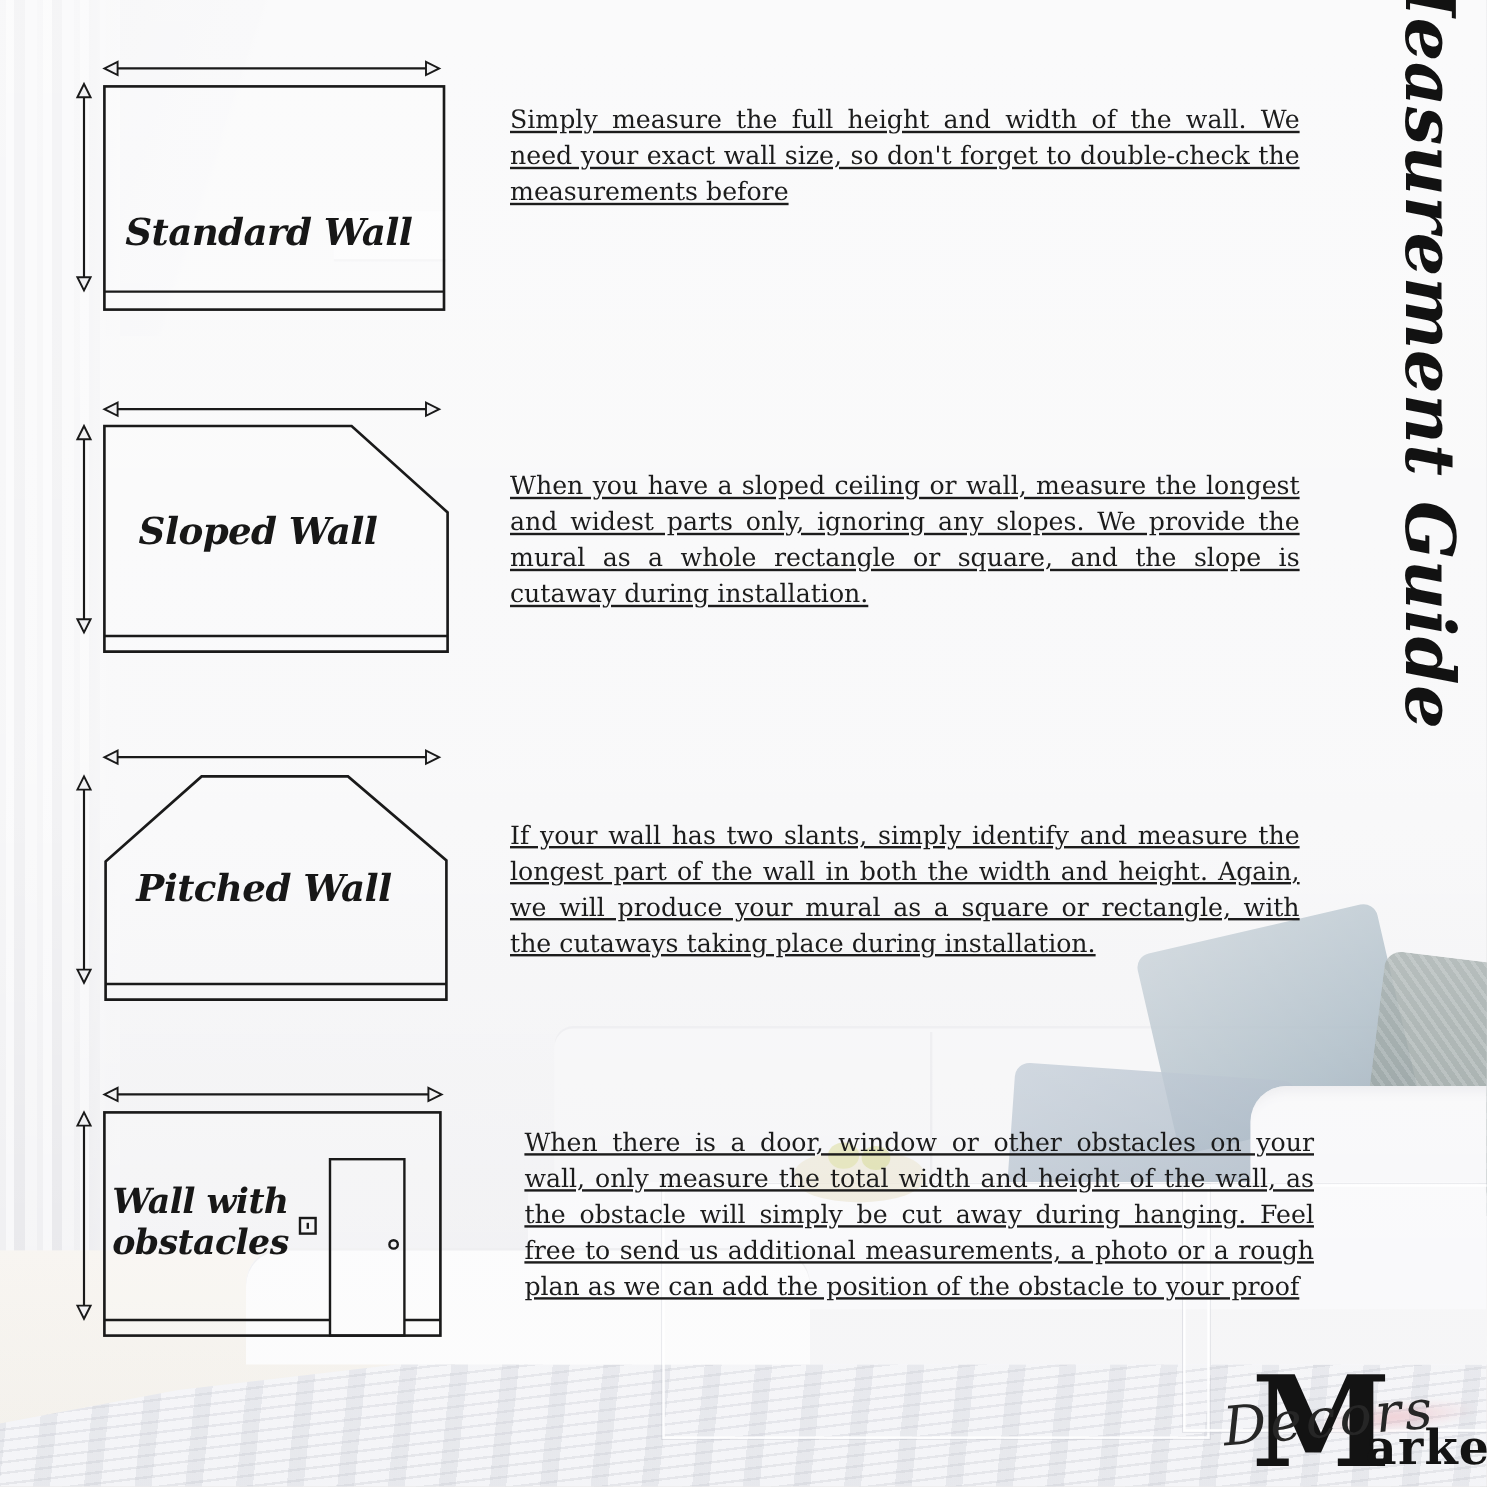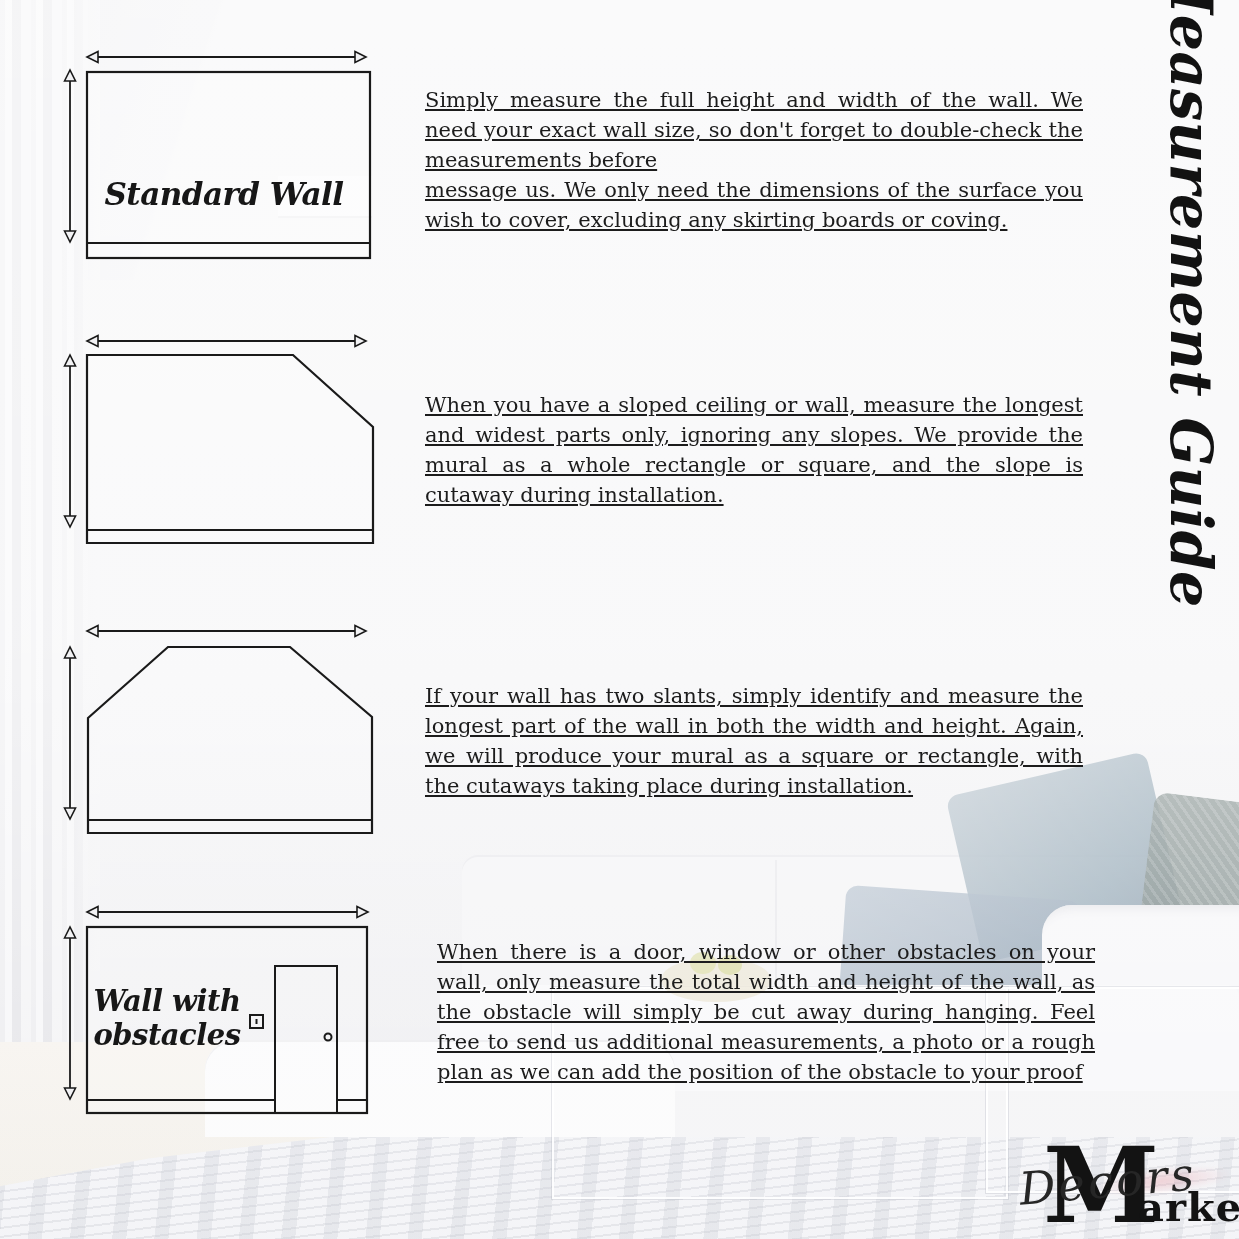--- a/index.html
+++ b/index.html
@@ -145,37 +145,39 @@
           <polygon class="ahead" points="295,5.5 306,11 295,16.5"></polygon>
         </g>
         <g>
           <line class="arrowline" x1="10" y1="36" x2="10" y2="186"></line>
           <polygon class="ahead" points="4.5,36 10,25 15.5,36"></polygon>
           <polygon class="ahead" points="4.5,186 10,197 15.5,186"></polygon>
         </g>
         <polygon class="shape" points="27,25 233,25 313,97 313,213 27,213"></polygon>
         <line class="thin" x1="27" y1="200" x2="313" y2="200"></line>
       </svg>
+      <div class="script-label">Sloped Wall</div>
     </div>
 
     <div class="diagram d3">
       <svg width="320" height="215" viewBox="0 0 320 215">
         <g>
           <line class="arrowline" x1="38" y1="11" x2="295" y2="11"></line>
           <polygon class="ahead" points="38,5.5 27,11 38,16.5"></polygon>
           <polygon class="ahead" points="295,5.5 306,11 295,16.5"></polygon>
         </g>
         <g>
           <line class="arrowline" x1="10" y1="38" x2="10" y2="188"></line>
           <polygon class="ahead" points="4.5,38 10,27 15.5,38"></polygon>
           <polygon class="ahead" points="4.5,188 10,199 15.5,188"></polygon>
         </g>
         <polygon class="shape" points="28,98 108,27 230,27 312,97 312,213 28,213"></polygon>
         <line class="thin" x1="28" y1="200" x2="312" y2="200"></line>
       </svg>
+      <div class="script-label">Pitched Wall</div>
     </div>
 
     <div class="diagram d4">
       <svg width="320" height="215" viewBox="0 0 320 215">
         <g>
           <line class="arrowline" x1="38" y1="12" x2="297" y2="12"></line>
           <polygon class="ahead" points="38,6.5 27,12 38,17.5"></polygon>
           <polygon class="ahead" points="297,6.5 308,12 297,17.5"></polygon>
         </g>
         <g>
@@ -193,21 +195,20 @@
         <g>
           <rect class="thin" x="190" y="115" width="13" height="13"></rect>
           <line class="thin" x1="196.5" y1="119" x2="196.5" y2="124"></line>
         </g>
       </svg>
       <div class="script-label">Wall with obstacles</div>
     </div>
 
     <div class="desc t1">
       <p>Simply measure the full height and width of the wall. We need your exact wall size, so don't forget to double-check the measurements before</p>
-      <p>message us. We only need the dimensions of the surface you wish to cover, excluding any skirting boards or coving.</p>
     </div>
     <div class="desc t3">
       <p>If your wall has two slants, simply identify and measure the longest part of the wall in both the width and height. Again, we will produce your mural as a square or rectangle, with the cutaways taking place during installation.</p>
     </div>
     <div class="desc t2">
       <p>When you have a sloped ceiling or wall, measure the longest and widest parts only, ignoring any slopes. We provide the mural as a whole rectangle or square, and the slope is cutaway during installation.</p>
     </div>
     <div class="desc t4">
       <p>When there is a door, window or other obstacles on your wall, only measure the total width and height of the wall, as the obstacle will simply be cut away during hanging. Feel free to send us additional measurements, a photo or a rough plan as we can add the position of the obstacle to your proof</p>
     </div>

